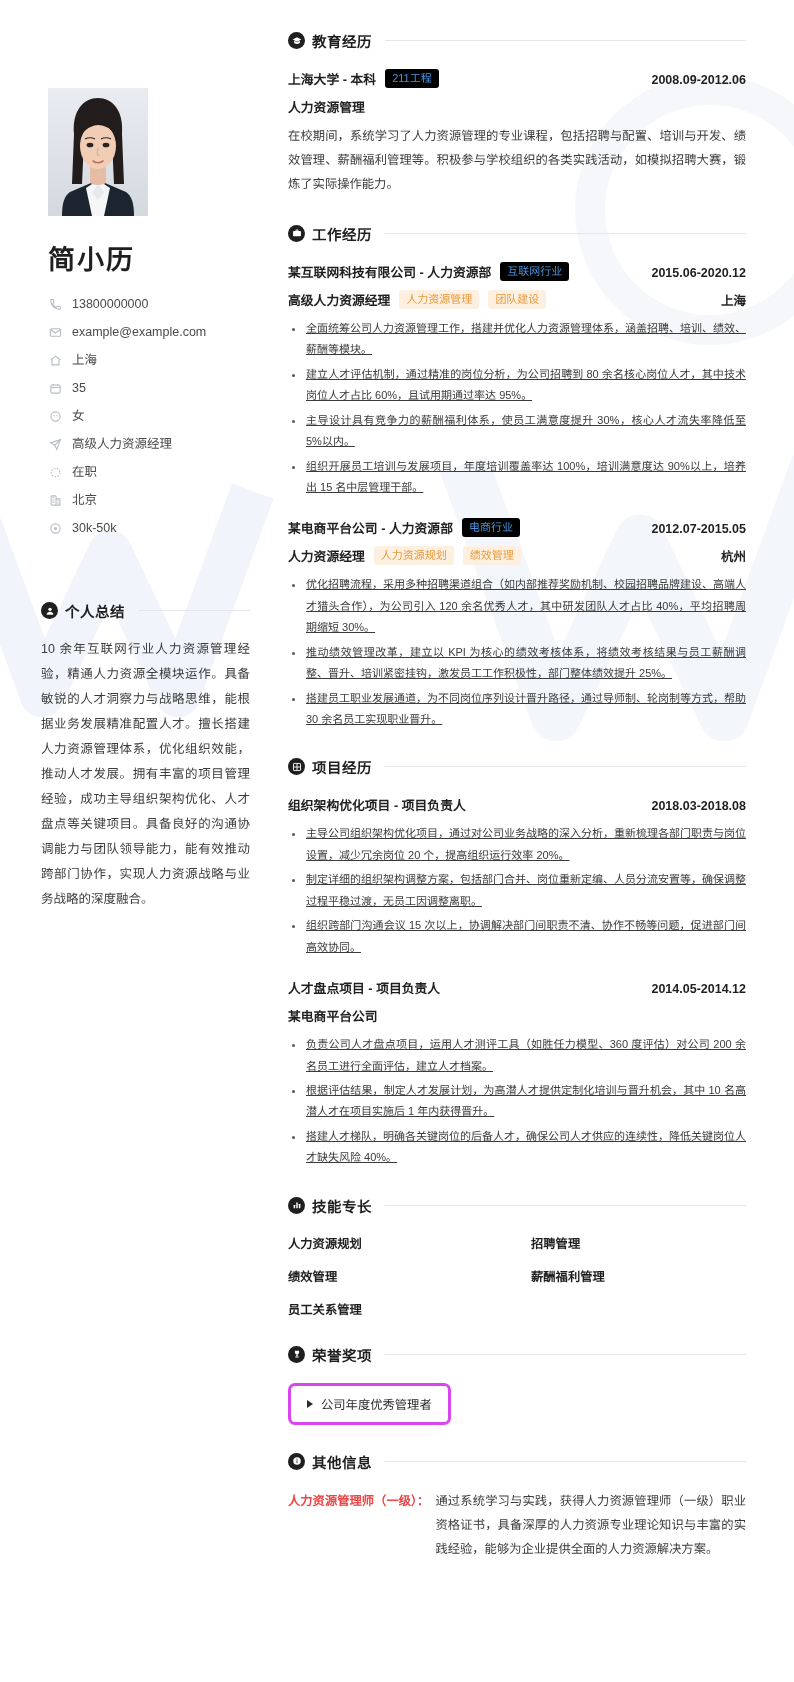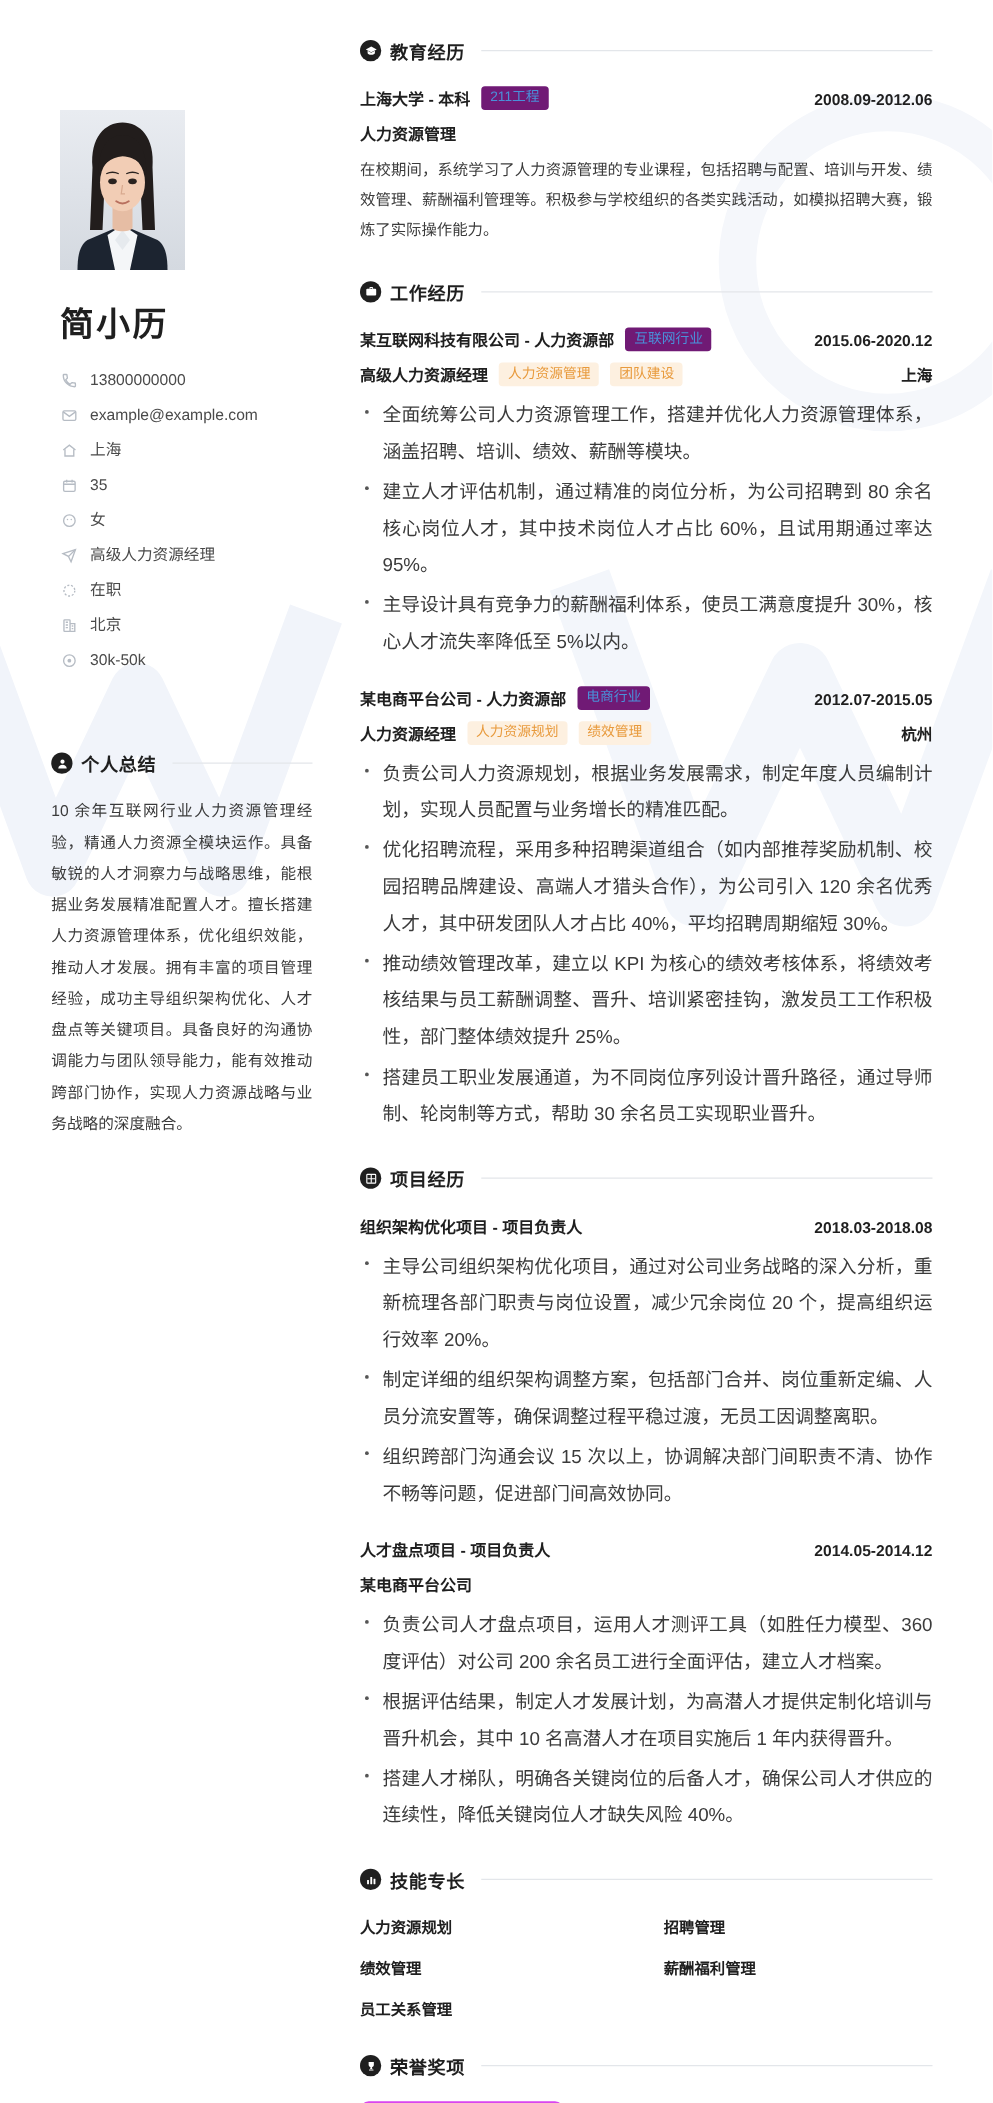--- a/index.html
+++ b/index.html
@@ -170,32 +170,33 @@
   }
   .tag {
     display: inline-block;
     font-size: 11px;
     font-weight: normal;
     padding: 2px 7px;
     border-radius: 3px;
     line-height: 1.35;
     white-space: nowrap;
   }
-  .tag-blue { background: #701a75; color: #4a90d9; text-align: right; }
+  .tag-blue { background: #000000; color: #4a90d9; text-align: right; }
   .tag-orange { background: #fdf0e0; color: #e89a3c; }
 
   .bullets { margin: 0; padding: 0; list-style: none; }
   .bullets li {
     position: relative;
-    font-size: 15px;
+    font-size: 11px;
     line-height: 1.95;
     color: #3b3b3b;
     padding-left: 18px;
     margin-bottom: 3px;
     text-align: justify;
+    text-decoration: underline;
   }
   .bullets li::before {
     content: "";
     position: absolute;
     left: 4px;
     top: 10px;
     width: 3px; height: 3px;
     border-radius: 50%;
     background: #555;
   }
@@ -486,41 +487,41 @@
             <span class="entry-title">高级人力资源经理</span>
             <span class="tag tag-orange">人力资源管理</span>
             <span class="tag tag-orange">团队建设</span>
           </div>
           <span class="entry-meta">上海</span>
         </div>
         <ul class="bullets">
           <li>全面统筹公司人力资源管理工作，搭建并优化人力资源管理体系，涵盖招聘、培训、绩效、薪酬等模块。</li>
           <li>建立人才评估机制，通过精准的岗位分析，为公司招聘到 80 余名核心岗位人才，其中技术岗位人才占比 60%，且试用期通过率达 95%。</li>
           <li>主导设计具有竞争力的薪酬福利体系，使员工满意度提升 30%，核心人才流失率降低至 5%以内。</li>
+          <li>组织开展员工培训与发展项目，年度培训覆盖率达 100%，培训满意度达 90%以上，培养出 15 名中层管理干部。</li>
         </ul>
       </div>
 
       <div class="entry">
         <div class="entry-row">
           <div class="entry-left">
             <span class="entry-title">某电商平台公司 - 人力资源部</span>
             <span class="tag tag-blue">电商行业</span>
           </div>
           <span class="entry-meta">2012.07-2015.05</span>
         </div>
         <div class="entry-row">
           <div class="entry-left">
             <span class="entry-title">人力资源经理</span>
             <span class="tag tag-orange">人力资源规划</span>
             <span class="tag tag-orange">绩效管理</span>
           </div>
           <span class="entry-meta">杭州</span>
         </div>
         <ul class="bullets">
-          <li>负责公司人力资源规划，根据业务发展需求，制定年度人员编制计划，实现人员配置与业务增长的精准匹配。</li>
           <li>优化招聘流程，采用多种招聘渠道组合（如内部推荐奖励机制、校园招聘品牌建设、高端人才猎头合作），为公司引入 120 余名优秀人才，其中研发团队人才占比 40%，平均招聘周期缩短 30%。</li>
           <li>推动绩效管理改革，建立以 KPI 为核心的绩效考核体系，将绩效考核结果与员工薪酬调整、晋升、培训紧密挂钩，激发员工工作积极性，部门整体绩效提升 25%。</li>
           <li>搭建员工职业发展通道，为不同岗位序列设计晋升路径，通过导师制、轮岗制等方式，帮助 30 余名员工实现职业晋升。</li>
         </ul>
       </div>
     </section>
 
     <section class="main-section">
       <div class="main-sec-head">
         <span class="sec-dot">

